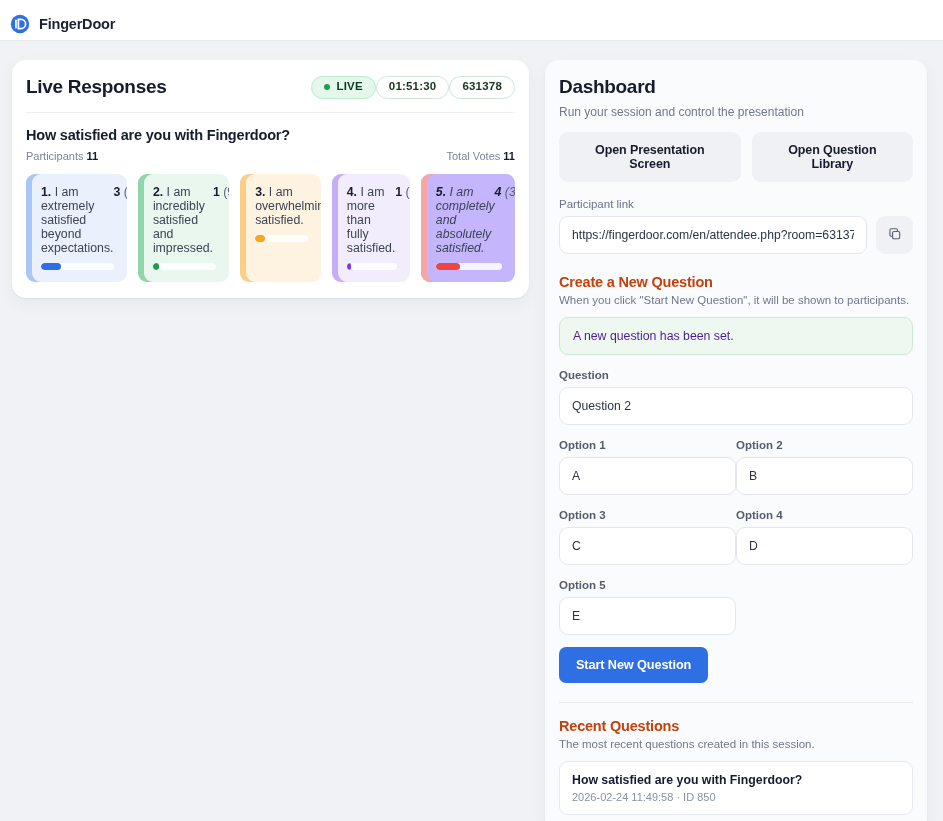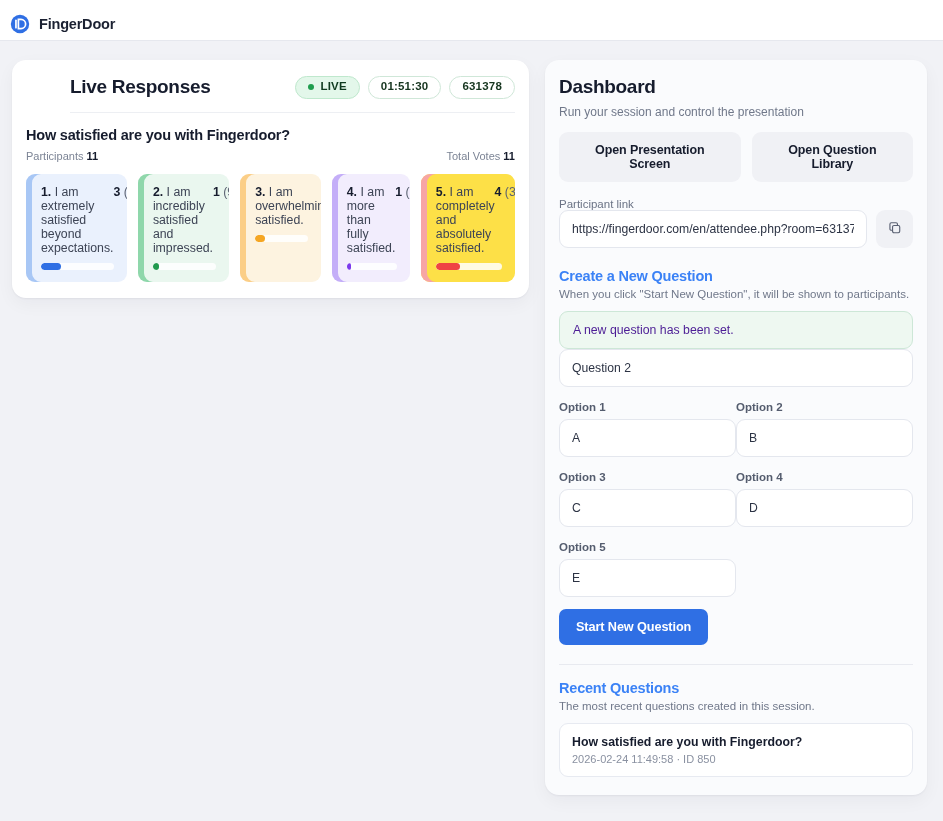--- a/index.html
+++ b/index.html
@@ -53,26 +53,25 @@
     box-shadow: 0 1px 2px rgba(20,25,40,.05), 0 6px 18px rgba(20,25,40,.045);
     padding: 16px 14px 18px 14px;
   }
 
   
   .lr-card { padding: 14px 14px 16px 14px; }
   .lr-head {
     display: flex; align-items: center; justify-content: space-between;
     padding: 2px 0 13px 0;
     border-bottom: 1px solid #edeff3;
-    margin-left: 44px;
   }
   .lr-title {
     font-size: 19px; font-weight: bold; color: #161c2d; letter-spacing: -0.3px;
   }
-  .pills { display: flex; align-items: flex-end; gap: 8px; }
+  .pills { display: flex; align-items: flex-end; }
   .pill {
     border: 1px solid #cfe7d8;
     border-radius: 999px;
     padding: 4px 12px 5px 12px;
     font-size: 11.5px;
     font-weight: bold;
     color: #16351f;
     background: #ffffff;
     letter-spacing: .2px;
     line-height: 1;
@@ -119,37 +118,37 @@
   
   .dash-title { font-size: 19px; font-weight: bold; color: #161c2d; letter-spacing: -0.3px; }
   .dash-sub { font-size: 12px; color: #70788a; margin-top: 7px; }
   .btn-row { display: flex; gap: 11px; margin-top: 13px; }
   .btn-ghost {
     background: #f0f1f5; border: none; border-radius: 9px;
     padding: 11px 15px; font-size: 12.5px; font-weight: bold;
     color: #161c2d; font-family: inherit; cursor: pointer; letter-spacing: -0.1px;
   }
   .field-label {
-    font-size: 11.5px; color: #6b7385; margin-top: 16px; display: block;
+    font-size: 11.5px; color: #6b7385; margin-top: 16px; margin-bottom: 6px; display: block;
   }
   .field-label-b {
     font-size: 11.5px; color: #545c6e; font-weight: bold; margin-bottom: 6px; display: block;
   }
   .link-row { display: flex; gap: 9px; align-items: stretch; }
   .input {
     flex: 1; background: #ffffff; border: 1px solid #e4e7ee; border-radius: 9px;
     padding: 11px 12px; font-size: 12.2px; color: #2c3344;
     font-family: inherit; outline: none; width: 100%;
   }
   .copy-btn {
     width: 37px; background: #f0f1f5; border: none; border-radius: 9px;
     display: flex; align-items: center; justify-content: center; cursor: pointer;
   }
 
-  .sec-title { font-size: 14.5px; font-weight: bold; color: #3b82f6; letter-spacing: -0.2px; }
+  .sec-title { font-size: 14.5px; font-weight: bold; color: #c2410c; letter-spacing: -0.2px; }
   .sec-sub { font-size: 11.5px; color: #70788a; margin-top: 4px; }
   .section { margin-top: 20px; }
 
   .alert {
     margin-top: 11px; background: #eef8f1; border: 1px solid #cde7d7;
     border-radius: 9px; padding: 11px 13px; font-size: 12.3px; color: #4c1d95;
   }
   .grid2 { display: flex; gap: 0; margin-top: 0; }
   .grid2 > div { flex: 1; }
 
@@ -247,21 +246,21 @@
             </div>
             <div class="row" style="background: rgb(242, 237, 253); --edge: #c4aef8; box-shadow: rgb(196, 174, 248) 6px 0px 0px 0px inset;">
               <div class="row-top">
                 <div class="row-label"><b>4.</b> I am more than fully satisfied.</div>
                 <div class="row-val"><b>1</b> (9%)</div>
               </div>
               <div class="track">
                 <div class="fill" style="width:9%;background:#7c3aed"></div>
               </div>
             </div>
-            <div class="row" style="background: #fde047; --edge: #f7a5a5; box-shadow: rgb(247, 165, 165) 6px 0px 0px 0px inset;">
+            <div class="row" style="background: #c4b5fd; --edge: #f7a5a5; box-shadow: rgb(247, 165, 165) 6px 0px 0px 0px inset; font-style: italic;">
               <div class="row-top">
                 <div class="row-label"><b>5.</b> I am completely and absolutely satisfied.</div>
                 <div class="row-val"><b>4</b> (36%)</div>
               </div>
               <div class="track">
                 <div class="fill" style="width:36%;background:#ef4444"></div>
               </div>
             </div>
           </div>
       </div>
@@ -290,20 +289,21 @@
             </span>
           </button>
         </div>
 
         <div class="section">
           <div class="sec-title">Create a New Question</div>
           <div class="sec-sub">When you click "Start New Question", it will be shown to participants.</div>
 
           <div class="alert">A new question has been set.</div>
 
+          <label class="field-label-b" style="margin-top:14px">Question</label>
           <input class="input" type="text" value="Question 2" style="">
 
           <div id="options-area">
               <div class="grid2" style="margin-top: 14px;">
                 <div><label class="field-label-b">Option 1</label><input class="input" type="text" value="A" style=""></div>
                 <div><label class="field-label-b">Option 2</label><input class="input" type="text" value="B" style=""></div>
               </div>
               <div class="grid2" style="margin-top: 14px;">
                 <div><label class="field-label-b">Option 3</label><input class="input" type="text" value="C" style=""></div>
                 <div><label class="field-label-b">Option 4</label><input class="input" type="text" value="D" style=""></div>

